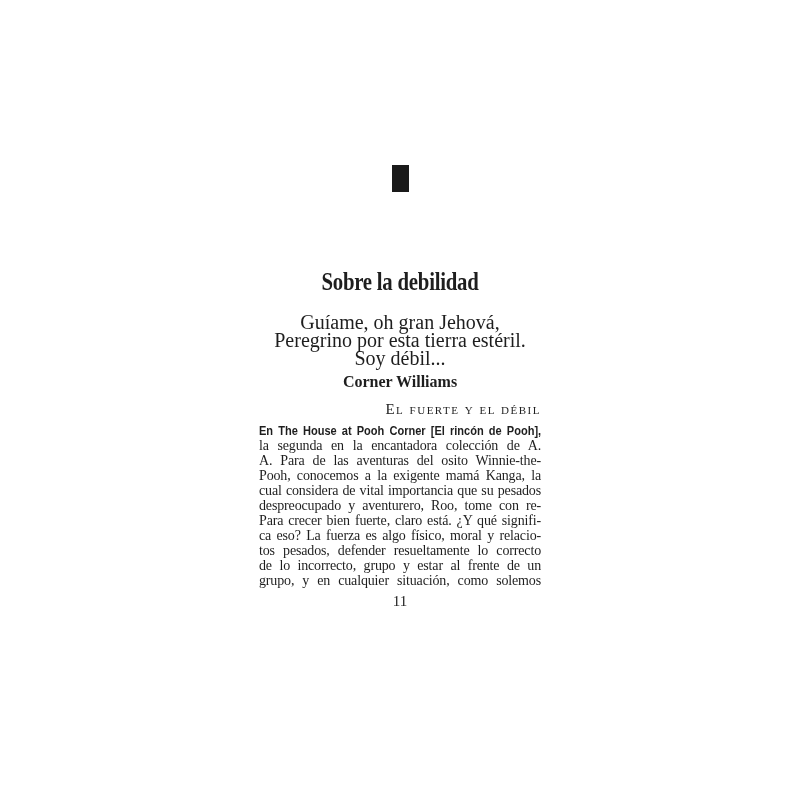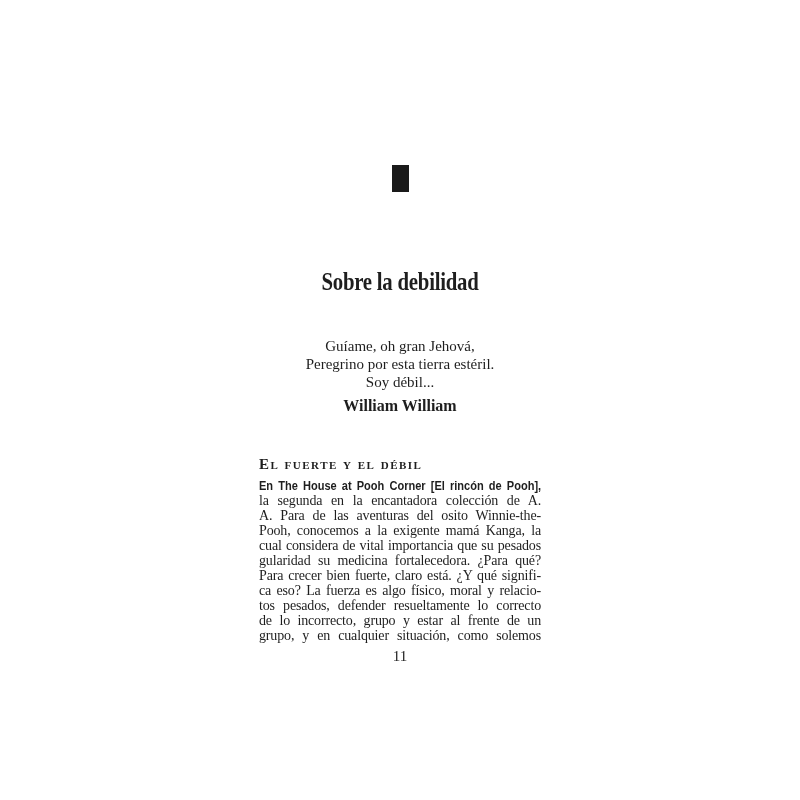--- a/index.html
+++ b/index.html
@@ -22,40 +22,39 @@
     margin-top: 75px;
     font-size: 26px;
     line-height: 30px;
     font-weight: bold;
     text-align: center;
     letter-spacing: -0.3px;
     transform: scaleX(0.8);
     white-space: nowrap;
   }
   .epigraph {
-    margin-top: 40px;
-    font-size: 15px;
+    margin-top: 16px;
+    font-size: 20px;
     line-height: 18px;
     text-align: center;
   }
   .attribution {
     margin-top: 5px;
     font-size: 16px;
     line-height: 20px;
     font-weight: bold;
     text-align: center;
   }
   .section-heading {
-    margin-top: 39px;
+    margin-top: 8px;
     font-size: 15px;
     line-height: 18px;
-    text-align: left;
+    text-align: right;
     font-variant: small-caps;
     letter-spacing: 1.5px;
-    font-weight: bold;
   }
   .paragraph {
     margin-top: 5px;
     font-size: 14px;
     line-height: 15px;
     letter-spacing: -0.15px;
   }
   .body-line {
     text-align: justify;
     text-align-last: justify;
@@ -87,32 +86,32 @@
   <div class="chapter-block" style="background: rgb(26, 26, 26);"></div>
 
   <div class="title">Sobre la debilidad</div>
 
   <div class="epigraph">
       <div class="epigraph-line">Guíame, oh gran Jehová,</div>
       <div class="epigraph-line">Peregrino por esta tierra estéril.</div>
       <div class="epigraph-line">Soy débil...</div>
     </div>
 
-  <div class="attribution">William William</div>
+  <div class="attribution">Corner Williams</div>
 
   <div class="section-heading">El fuerte y el débil</div>
 
   <div class="paragraph">
     <div class="lead-line">En The House at Pooh Corner [El rincón de Pooh],</div>
     <div>
         <div class="body-line">la segunda en la encantadora colección de A.</div>
         <div class="body-line">A. Para de las aventuras del osito Winnie-the-</div>
         <div class="body-line">Pooh, conocemos a la exigente mamá Kanga, la</div>
         <div class="body-line">cual considera de vital importancia que su pesados</div>
-        <div class="body-line">gularidad su medicina fortalecedora. ¿Para qué?</div>
+        <div class="body-line">despreocupado y aventurero, Roo, tome con re-</div>
         <div class="body-line">Para crecer bien fuerte, claro está. ¿Y qué signifi-</div>
         <div class="body-line">ca eso? La fuerza es algo físico, moral y relacio-</div>
         <div class="body-line">tos pesados, defender resueltamente lo correcto</div>
         <div class="body-line">de lo incorrecto, grupo y estar al frente de un</div>
         <div class="body-line">grupo, y en cualquier situación, como solemos</div>
       </div>
   </div>
 
   <div class="page-number">11</div>
 

